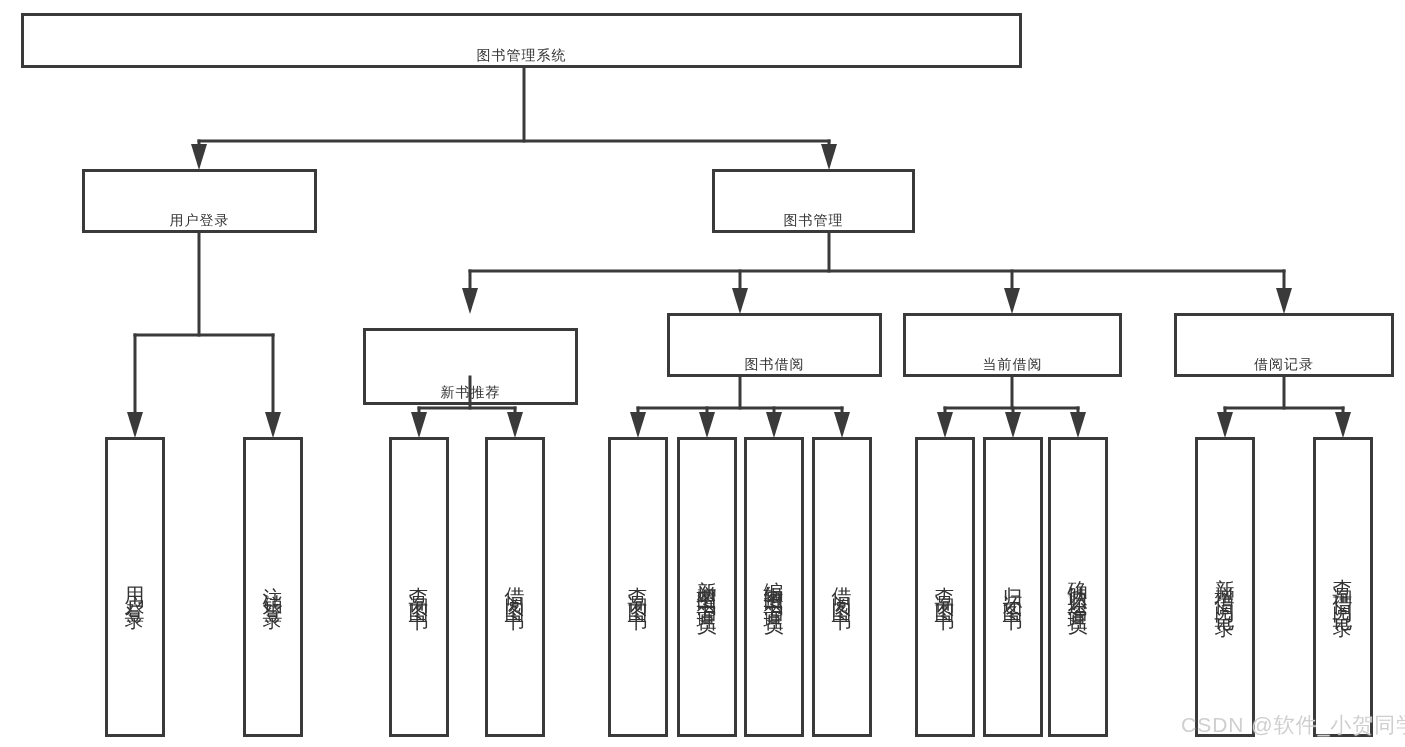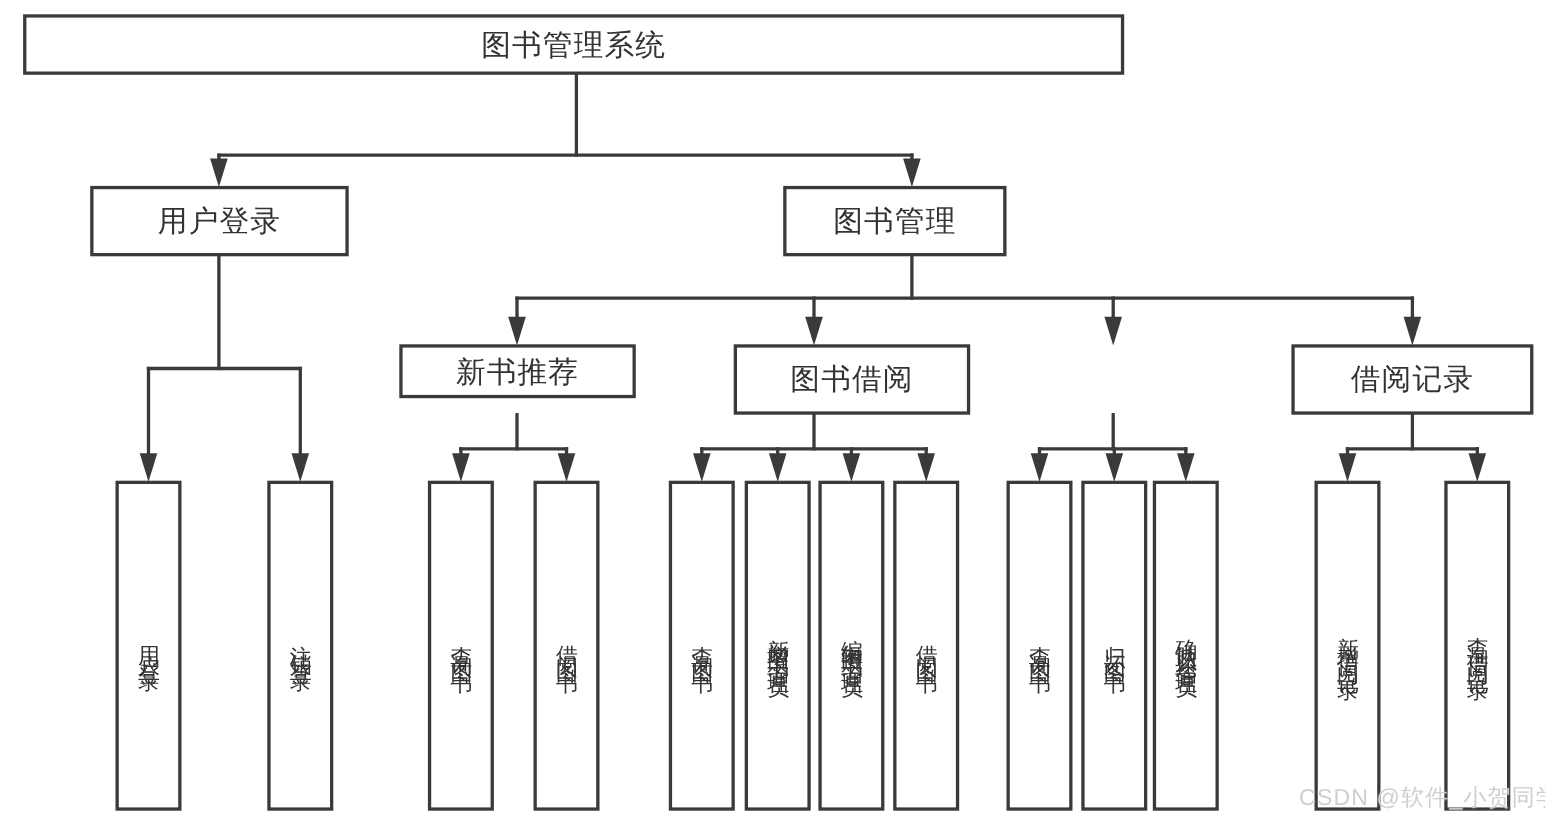--- a/index.html
+++ b/index.html
@@ -21,21 +21,21 @@
     position:absolute;
     box-sizing:border-box;
     border:3px solid var(--line);
     background:#fff;
     display:flex;
     align-items:center;
     justify-content:center;
     text-align:center;
     z-index:2;
   }
-  .hbox{font-size:27px;letter-spacing:1px;}
+  .hbox{font-size:14px;letter-spacing:1px;align-items:flex-end;}
   .leaf{
     width:60px;height:300px;top:437px;
     writing-mode:vertical-lr;
     text-orientation:mixed;
     font-size:20px;
     letter-spacing:8px;
     line-height:1;
     padding:6px 0;
   }
   .leaf.long{letter-spacing:5px;}
@@ -73,25 +73,28 @@
     <span>图书管理系统</span>
   </div>
 
   <div class="box hbox" style="left:82px;top:169px;width:235px;height:64px;">
     <span>用户登录</span>
   </div>
   <div class="box hbox" style="left:712px;top:169px;width:203px;height:64px;font-family:Liberation Mono, monospace;">
     <span>图书管理</span>
   </div>
 
-  <div class="box hbox" style="left:363px;top:313px;width:215px;height:49px;">
+  <div class="box hbox" style="left:363px;top:328px;width:215px;height:77px;">
     <span>新书推荐</span>
   </div>
   <div class="box hbox" style="left:632px;top:313px;width:215px;height:64px;margin-left:35px;">
     <span>图书借阅</span>
+  </div>
+  <div class="box hbox" style="left:903px;top:313px;width:219px;height:64px;">
+    <span>当前借阅</span>
   </div>
   <div class="box hbox" style="left:1174px;top:313px;width:220px;height:64px;">
     <span>借阅记录</span>
   </div>
 
   <div class="box leaf" style="left:105px;">
     <span>用户登录</span>
   </div>
   <div class="box leaf" style="left:243px;">
     <span>注销登录</span>

